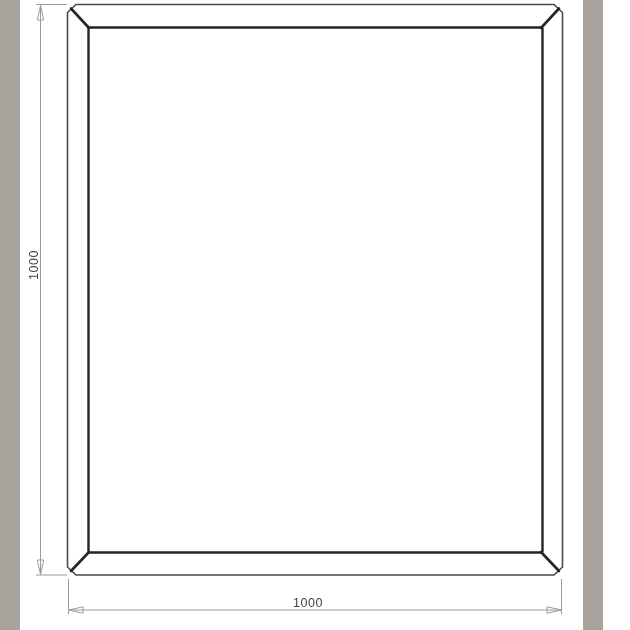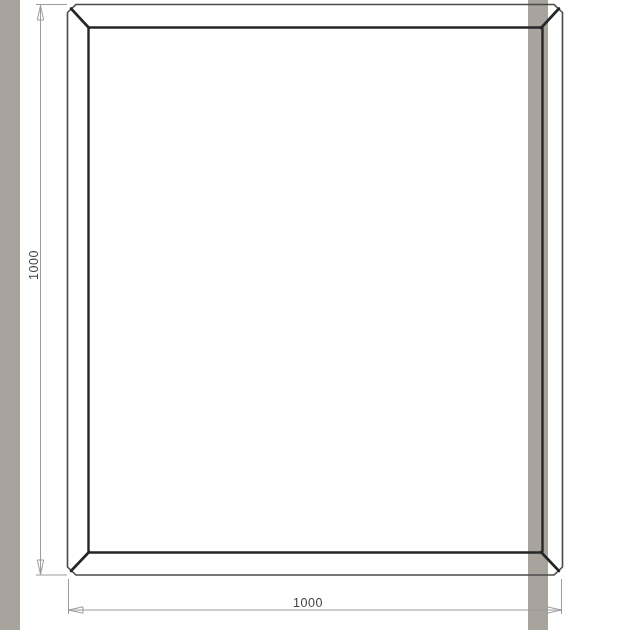--- a/index.html
+++ b/index.html
@@ -10,21 +10,21 @@
     --dimension-text:#3f3f3f;
     --canvas-background:#ffffff;
   }
   *{margin:0;padding:0;box-sizing:border-box;}
   html,body{width:630px;height:630px;overflow:hidden;}
   body{
     background:var(--canvas-background);
     font-family:"Liberation Sans", sans-serif;
     position:relative;
   }
-  .stage{position:absolute;inset:0;width:548px;height:630px;}
+  .stage{position:absolute;inset:0;width:603px;height:630px;}
   .letterbox{
     position:absolute;top:0;bottom:0;width:20px;
     background:var(--letterbox-gray);
   }
   .letterbox.left{left:0;}
   .letterbox.right{right:0;}
   svg.drawing{position:absolute;left:0;top:0;width:630px;height:630px;}
   .outer-line{fill:none;stroke:var(--frame-outer-line);stroke-width:1.6;}
   .inner-line{fill:none;stroke:var(--frame-inner-line);stroke-width:2.4;}
   .miter{stroke:var(--frame-inner-line);stroke-width:2.6;stroke-linecap:round;}

